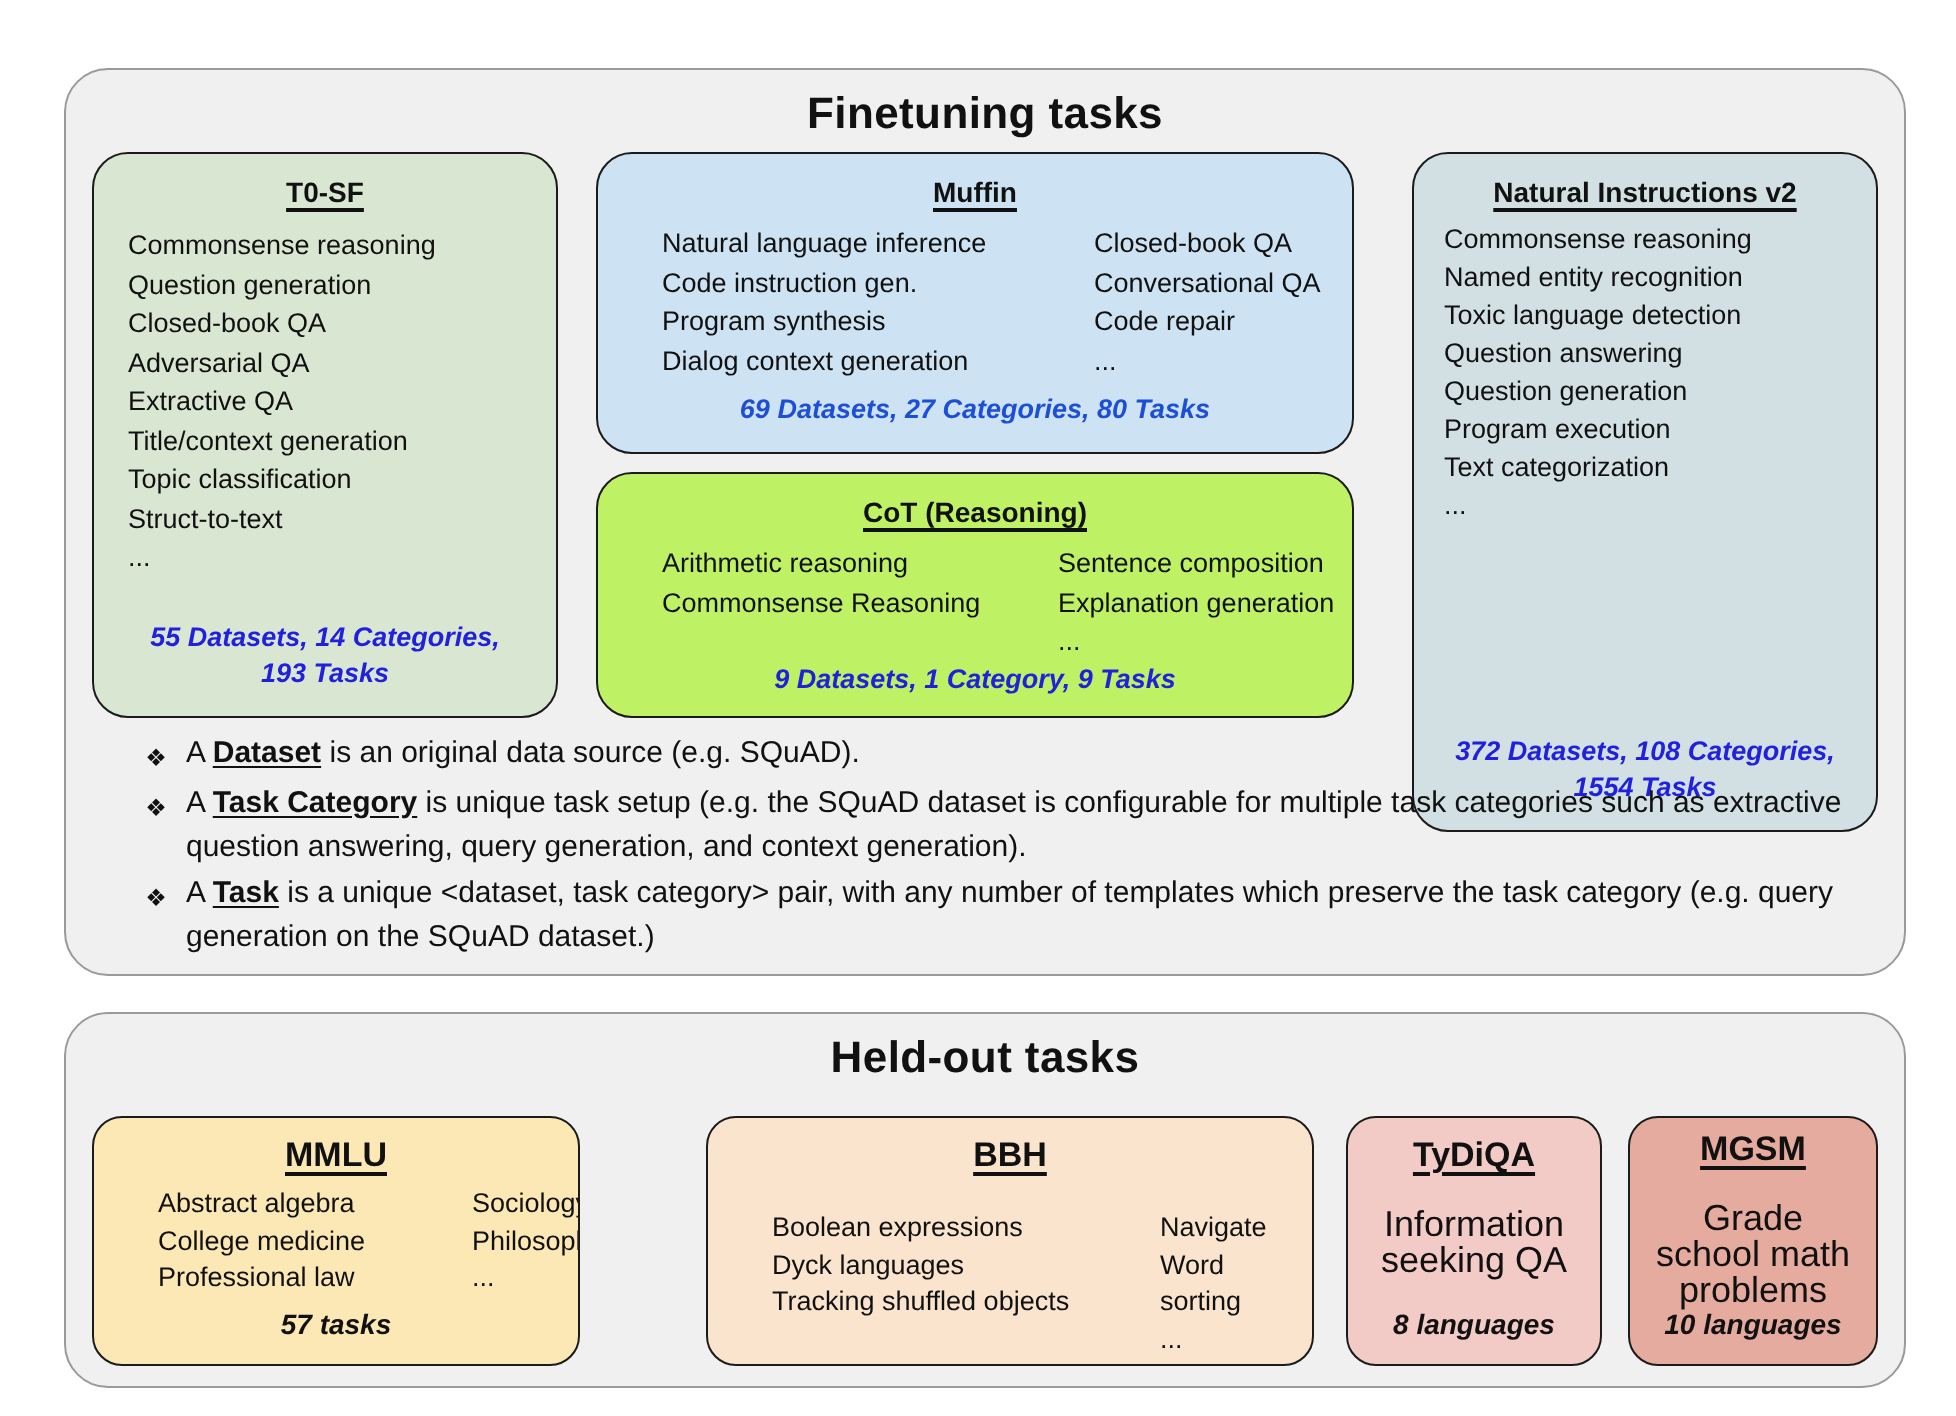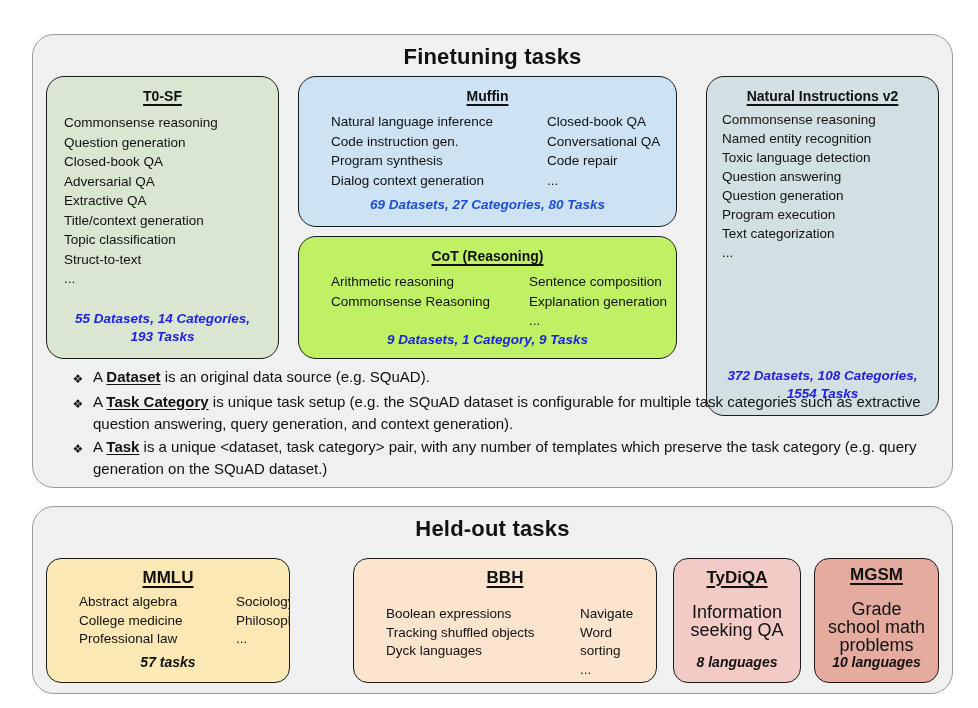--- a/index.html
+++ b/index.html
@@ -176,22 +176,22 @@
         </div>
     </div>
     <div class="stats-black">57 tasks</div>
   </div>
 
   <div class="card" id="card-bbh" style="background-color: rgb(251, 228, 205); gap: 12px;">
     <div class="card-title">BBH</div>
     <div class="cols">
       <div class="col1-bbh">
           <div>Boolean expressions</div>
+          <div>Dyck languages</div>
           <div>Tracking shuffled objects</div>
-          <div>Dyck languages</div>
         </div>
       <div class="col2">
           <div>Navigate</div>
           <div>Word sorting</div>
           <div>...</div>
         </div>
     </div>
     <div class="stats-black">27 tasks</div>
   </div>
 

